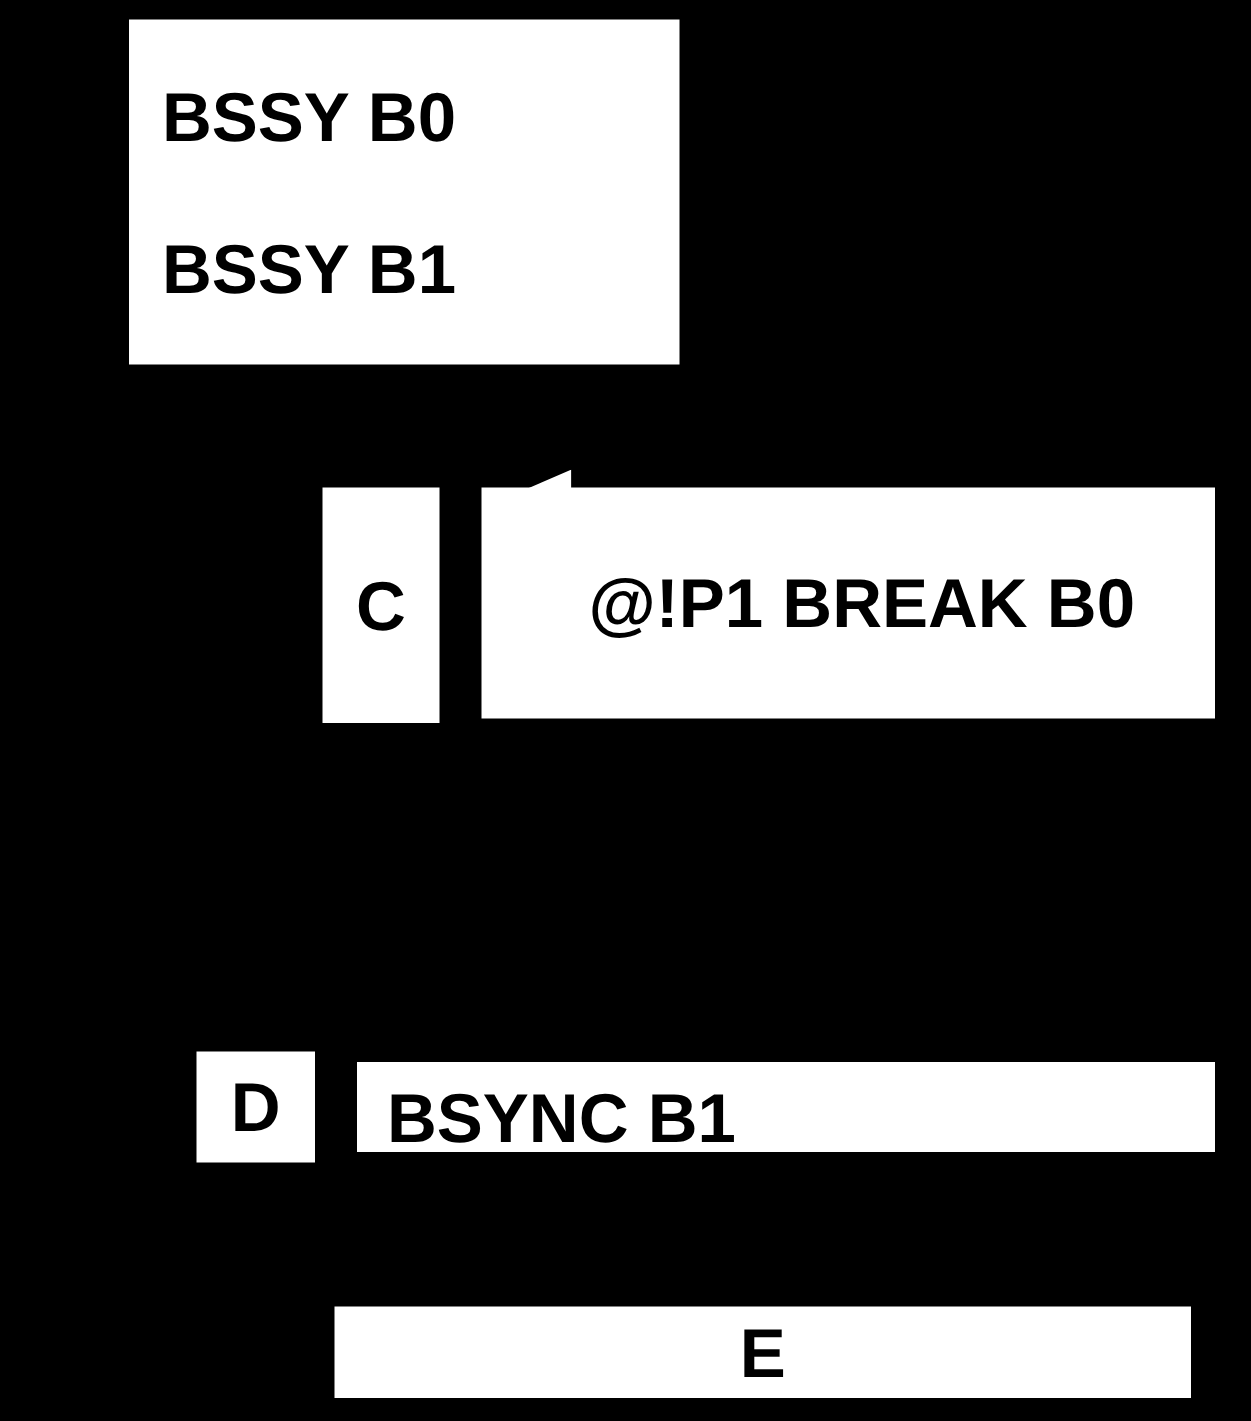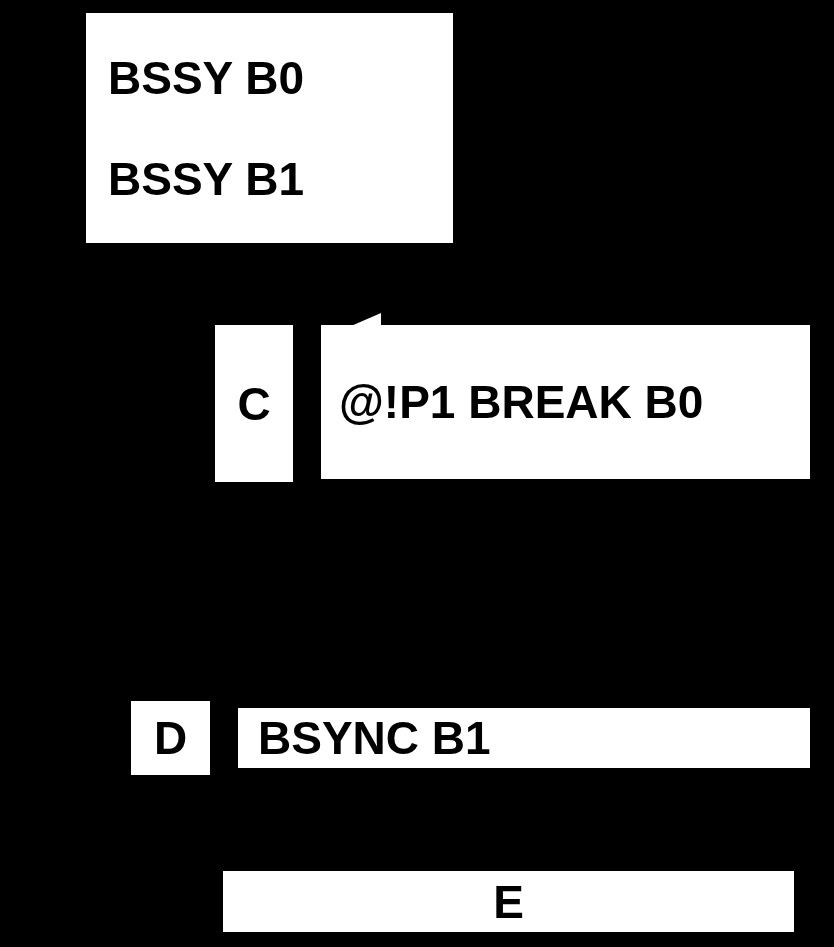--- a/index.html
+++ b/index.html
@@ -64,20 +64,21 @@
     font-size: 46px;
   }
   #block-c-code {
     left: 305px;
     top: 325px;
     width: 489px;
     height: 154px;
     padding: 10px 0 10px 18px;
     font-size: 46px;
     justify-content: space-around;
+    text-align: center;
   }
   
   #block-c-notch {
     position: absolute;
     left: 351px;
     top: 313px;
     width: 30px;
     height: 13px;
     background: #ffffff;
     clip-path: polygon(100% 0%, 100% 100%, 0% 100%);
@@ -91,20 +92,21 @@
     height: 74px;
     font-size: 46px;
   }
   #block-d-code {
     left: 222px;
     top: 708px;
     width: 572px;
     height: 60px;
     padding-left: 20px;
     font-size: 46px;
+    justify-content: flex-end;
   }
 
   
   #block-e-box {
     left: 223px;
     top: 871px;
     width: 571px;
     height: 61px;
     font-size: 46px;
   }

